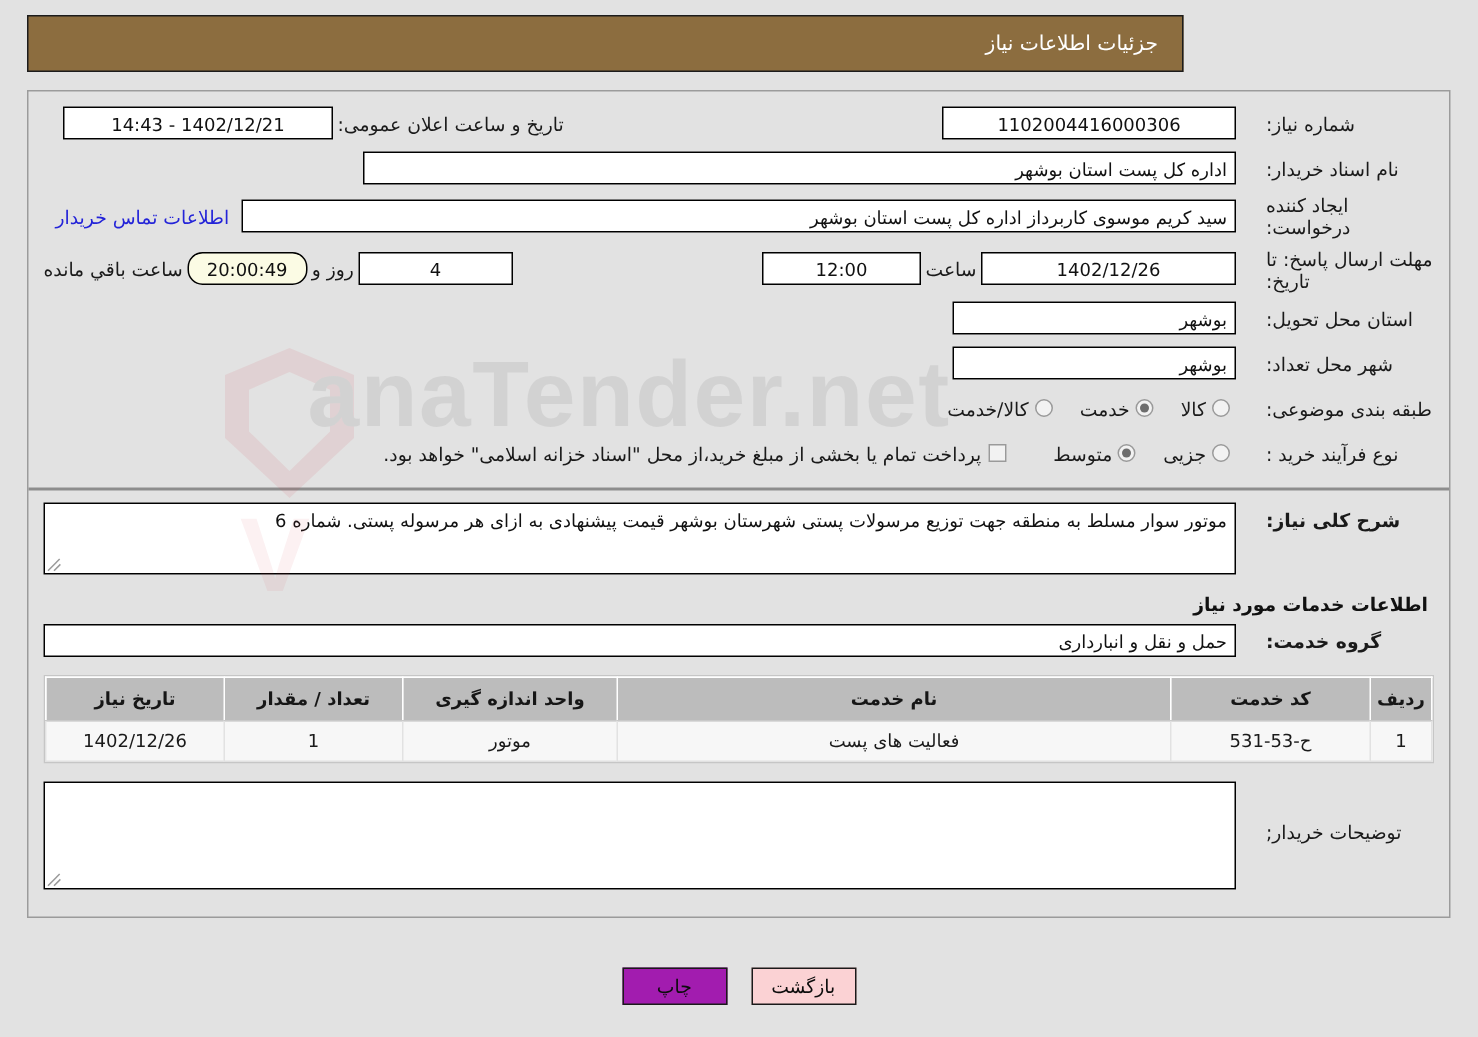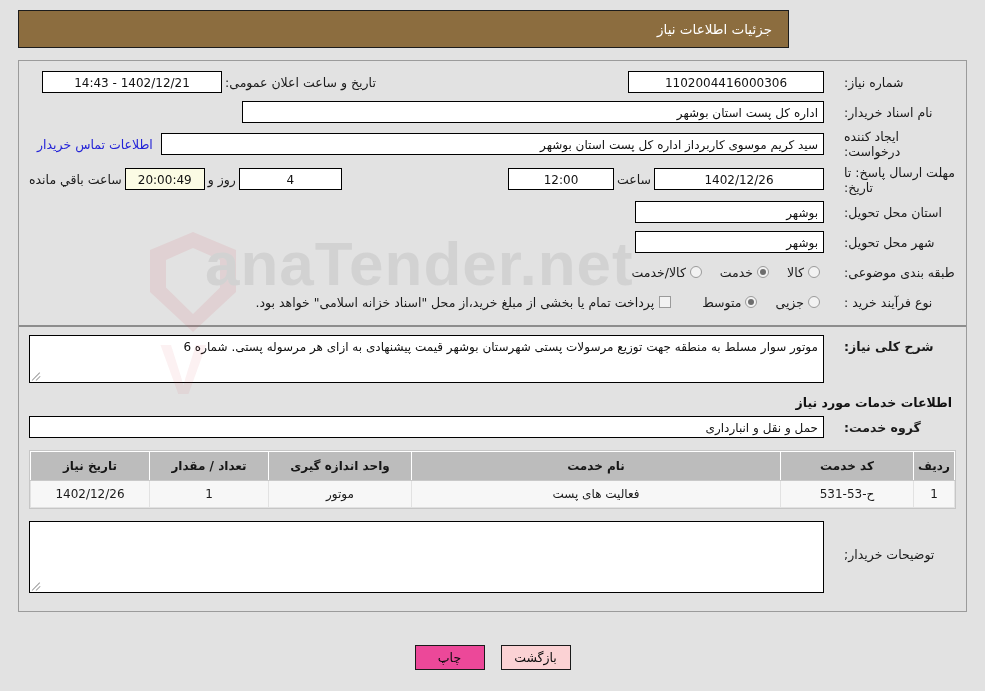--- a/index.html
+++ b/index.html
@@ -135,21 +135,21 @@
     font-size: 12px;
     color: #111;
     box-sizing: border-box;
     padding: 0 5px;
     text-align: center;
     overflow: hidden;
     white-space: nowrap;
   }
   .fld.rt { text-align: right; }
   .fld.cnt { text-align: center; }
-  .fld-yellow { background: #fbfbe4; }
+  .fld-yellow { background: #fbfbe4; border-radius: 10px; }
 
   .linklike {
     color: #2323d8;
     font-size: 12.5px;
     white-space: nowrap;
     padding: 0 8px;
     cursor: pointer;
   }
 
   
@@ -273,21 +273,21 @@
   }
   .btn {
     border: 1px solid #1a1a1a;
     font-size: 12.5px;
     padding: 4px 0;
     width: 70px;
     text-align: center;
     cursor: pointer;
     box-sizing: border-box;
   }
-  .btn-print { background: #ec4899; color: #0c0c0c; }
+  .btn-print { background: #a21caf; color: #0c0c0c; }
   .btn-back  { background: #fbd2d4; color: #0c0c0c; }
 </style>
 </head>
 <body>
 
 <div class="watermark">
   <div class="wm-shield"></div>
   <div class="wm-shield-inner"></div>
   <div class="wm-v">V</div>
   <div class="wm-text">anaTender.net</div>
@@ -331,21 +331,21 @@
       <span class="fld cnt fld-yellow" style="width:80px">20:00:49</span>
       <span class="lbl2" style="padding-left:0">ساعت باقي مانده</span>
     </div>
 
     <div class="frow">
       <span class="lbl lbl-w">استان محل تحویل:</span>
       <span class="fld rt" style="width:189px">بوشهر</span>
     </div>
 
     <div class="frow">
-      <span class="lbl lbl-w">شهر محل تحویل:</span>
+      <span class="lbl lbl-w">شهر محل تعداد:</span>
       <span class="fld rt" style="width:189px">بوشهر</span>
     </div>
 
     <div class="frow">
       <span class="lbl lbl-w">طبقه بندی موضوعی:</span>
       <span class="opt-group">
         <span class="radio"></span>
         <span class="opt-lbl">کالا</span>
       </span>
       <span class="opt-group">

